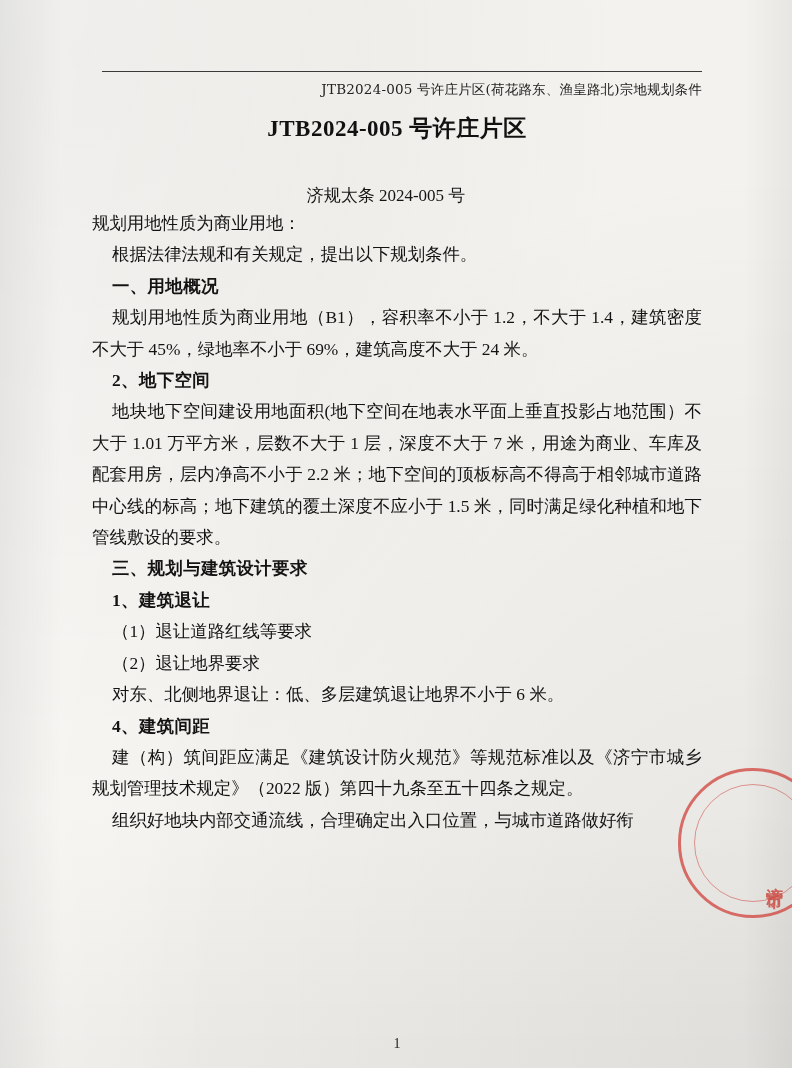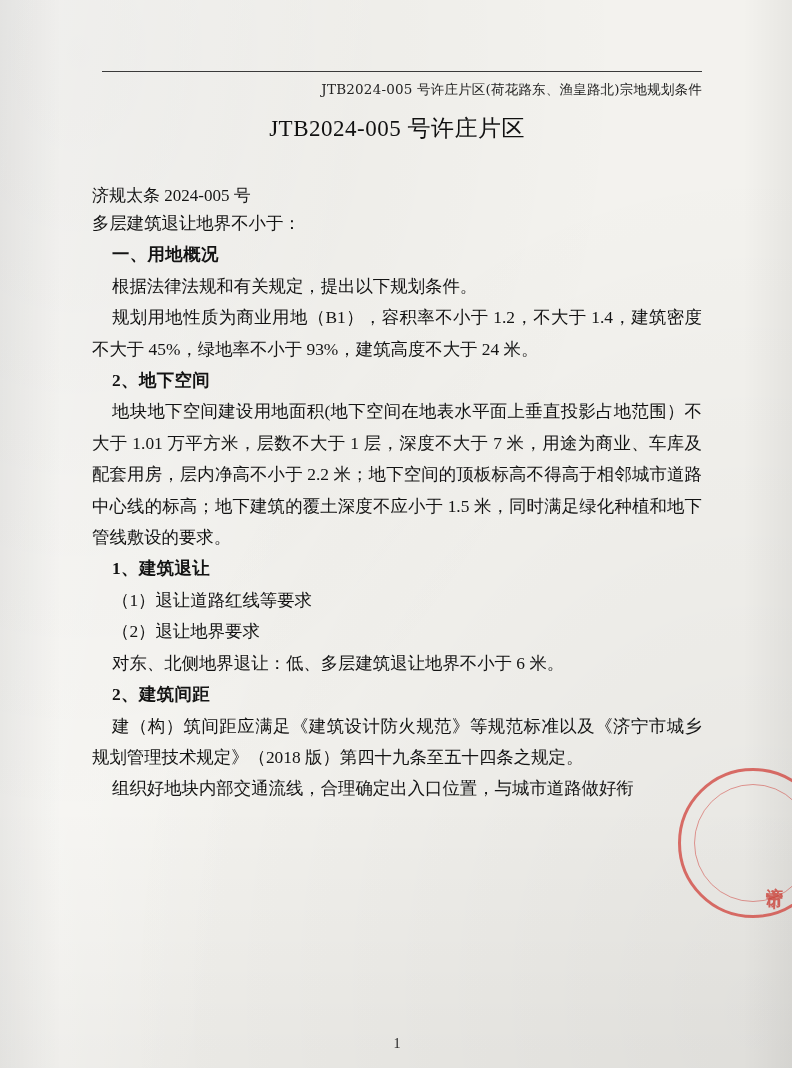--- a/index.html
+++ b/index.html
@@ -64,31 +64,31 @@
   }
   .title-block {
     position: absolute;
     top: 112px;
     left: 0;
     width: 610px;
     text-align: center;
   }
   .title-line {
     font-size: 23px;
-    font-weight: normal;
+    font-weight: bold;
     letter-spacing: 0.5px;
     line-height: 33px;
     color: #111;
   }
   .doc-number {
     position: absolute;
     top: 184px;
     left: 0;
     width: 610px;
-    text-align: left;
+    text-align: center;
     padding-right: 22px;
     box-sizing: border-box;
     font-size: 17px;
     color: #151515;
   }
   .body-text {
     position: absolute;
     top: 208px;
     left: 0;
     width: 610px;
@@ -183,32 +183,33 @@
     <div class="header">JTB2024-005 号许庄片区(荷花路东、渔皇路北)宗地规划条件</div>
     <div class="header-rule"></div>
 
     <div class="title-block">
       <div class="title-line">JTB2024-005 号许庄片区</div>
     </div>
 
     <div class="doc-number">济规太条 2024-005 号</div>
 
     <div class="body-text">
-      <p class="ind0">多层建筑退让地界不小于：</p>
+      <p class="ind0">规划用地性质为商业用地：</p>
+      <p class="ind1">根据法律法规和有关规定，提出以下规划条件。</p>
       <p class="ind1 sec-head">一、用地概况</p>
-      <p class="ind1">根据法律法规和有关规定，提出以下规划条件。</p>
-      <p class="ind1">规划用地性质为商业用地（B1），容积率不小于 1.2，不大于 1.4，建筑密度不大于 45%，绿地率不小于 93%，建筑高度不大于 24 米。</p>
+      <p class="ind1">规划用地性质为商业用地（B1），容积率不小于 1.2，不大于 1.4，建筑密度不大于 45%，绿地率不小于 69%，建筑高度不大于 24 米。</p>
       <p class="ind1 sec-head">2、地下空间</p>
       <p class="ind1">地块地下空间建设用地面积(地下空间在地表水平面上垂直投影占地范围）不大于 1.01 万平方米，层数不大于 1 层，深度不大于 7 米，用途为商业、车库及配套用房，层内净高不小于 2.2 米；地下空间的顶板标高不得高于相邻城市道路中心线的标高；地下建筑的覆土深度不应小于 1.5 米，同时满足绿化种植和地下管线敷设的要求。</p>
+      <p class="ind1 sec-head">三、规划与建筑设计要求</p>
       <p class="ind1 sec-head">1、建筑退让</p>
       <p class="ind1">（1）退让道路红线等要求</p>
       <p class="ind1">（2）退让地界要求</p>
       <p class="ind1">对东、北侧地界退让：低、多层建筑退让地界不小于 6 米。</p>
-      <p class="ind1 sec-head">2、建筑间距</p>
-      <p class="ind1">建（构）筑间距应满足《建筑设计防火规范》等规范标准以及《济宁市城乡规划管理技术规定》（2018 版）第四十九条至五十四条之规定。</p>
+      <p class="ind1 sec-head">4、建筑间距</p>
+      <p class="ind1">建（构）筑间距应满足《建筑设计防火规范》等规范标准以及《济宁市城乡规划管理技术规定》（2022 版）第四十九条至五十四条之规定。</p>
       <p class="ind1">组织好地块内部交通流线，合理确定出入口位置，与城市道路做好衔</p>
     </div>
 
     <div class="footer-page">1</div>
   </div>
 
   <div class="seal"></div>
   <div class="seal-inner"></div>
   <div class="seal-text">济宁市</div>
 </div>

